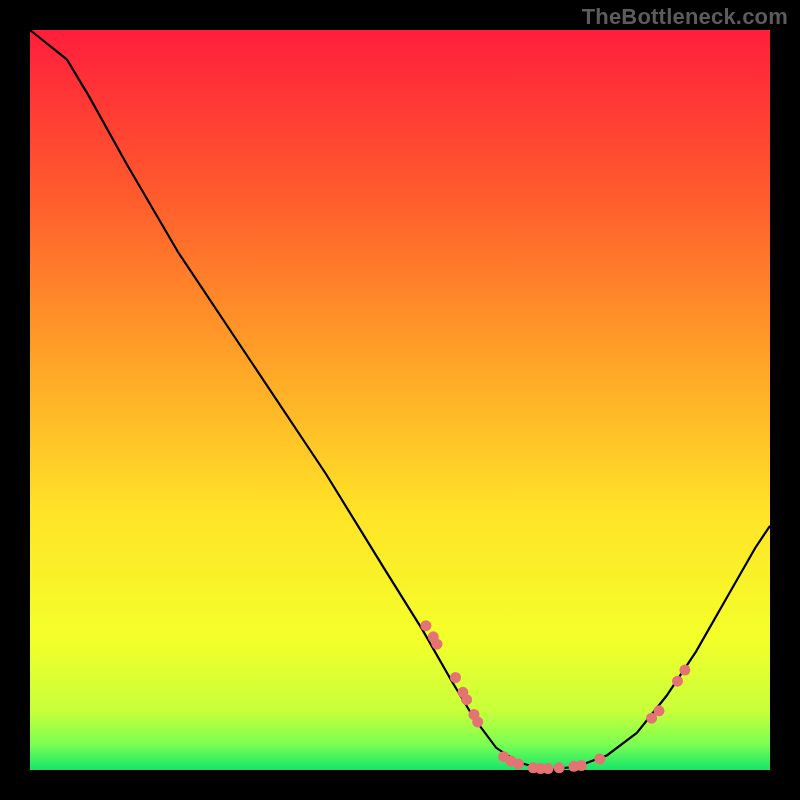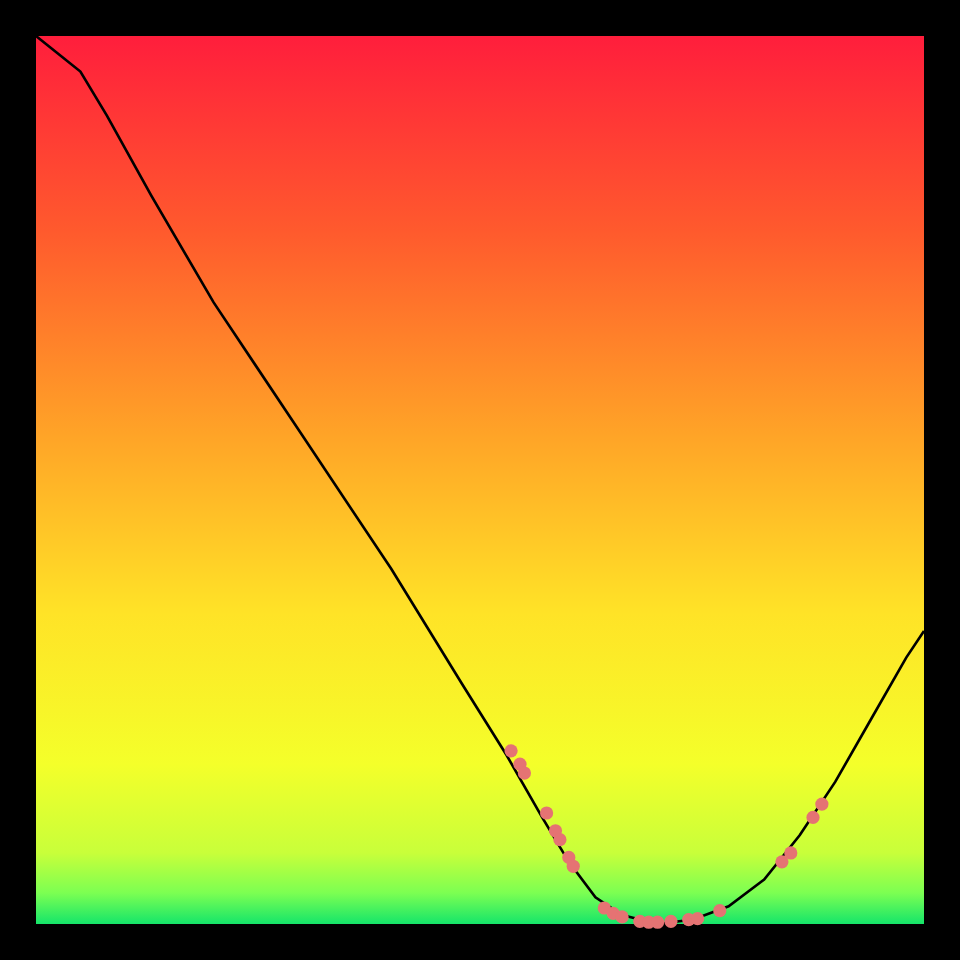--- a/index.html
+++ b/index.html
@@ -70,13 +70,14 @@
         <circle cx="559.1" cy="767.78" r="5.5" fill="#e57373"></circle>
         <circle cx="573.9" cy="766.3" r="5.5" fill="#e57373"></circle>
         <circle cx="581.3" cy="765.56" r="5.5" fill="#e57373"></circle>
         <circle cx="599.8000000000001" cy="758.9" r="5.5" fill="#e57373"></circle>
         <circle cx="651.6" cy="718.2" r="5.5" fill="#e57373"></circle>
         <circle cx="659" cy="710.8" r="5.5" fill="#e57373"></circle>
         <circle cx="677.5" cy="681.2" r="5.5" fill="#e57373"></circle>
         <circle cx="684.9" cy="670.1" r="5.5" fill="#e57373"></circle>
       </g>
   </svg>
+  <div class="watermark">TheBottleneck.com</div>
 </div>
 
 </body></html>

